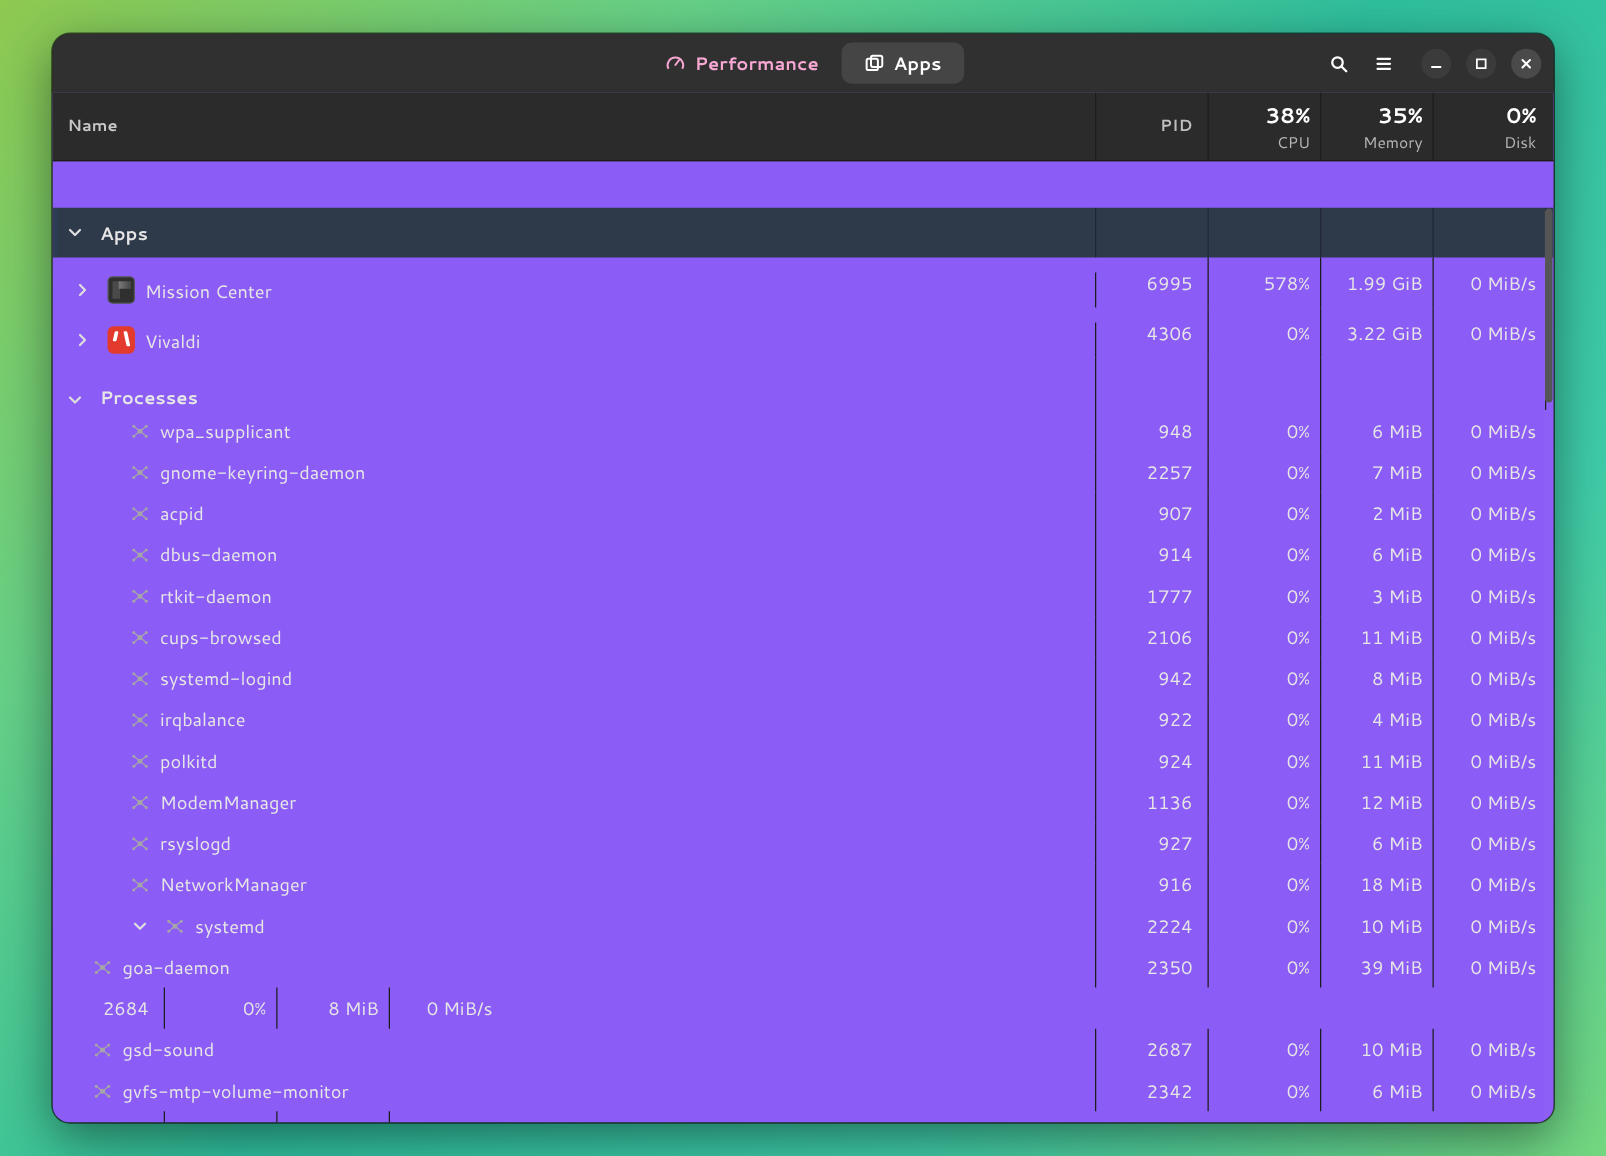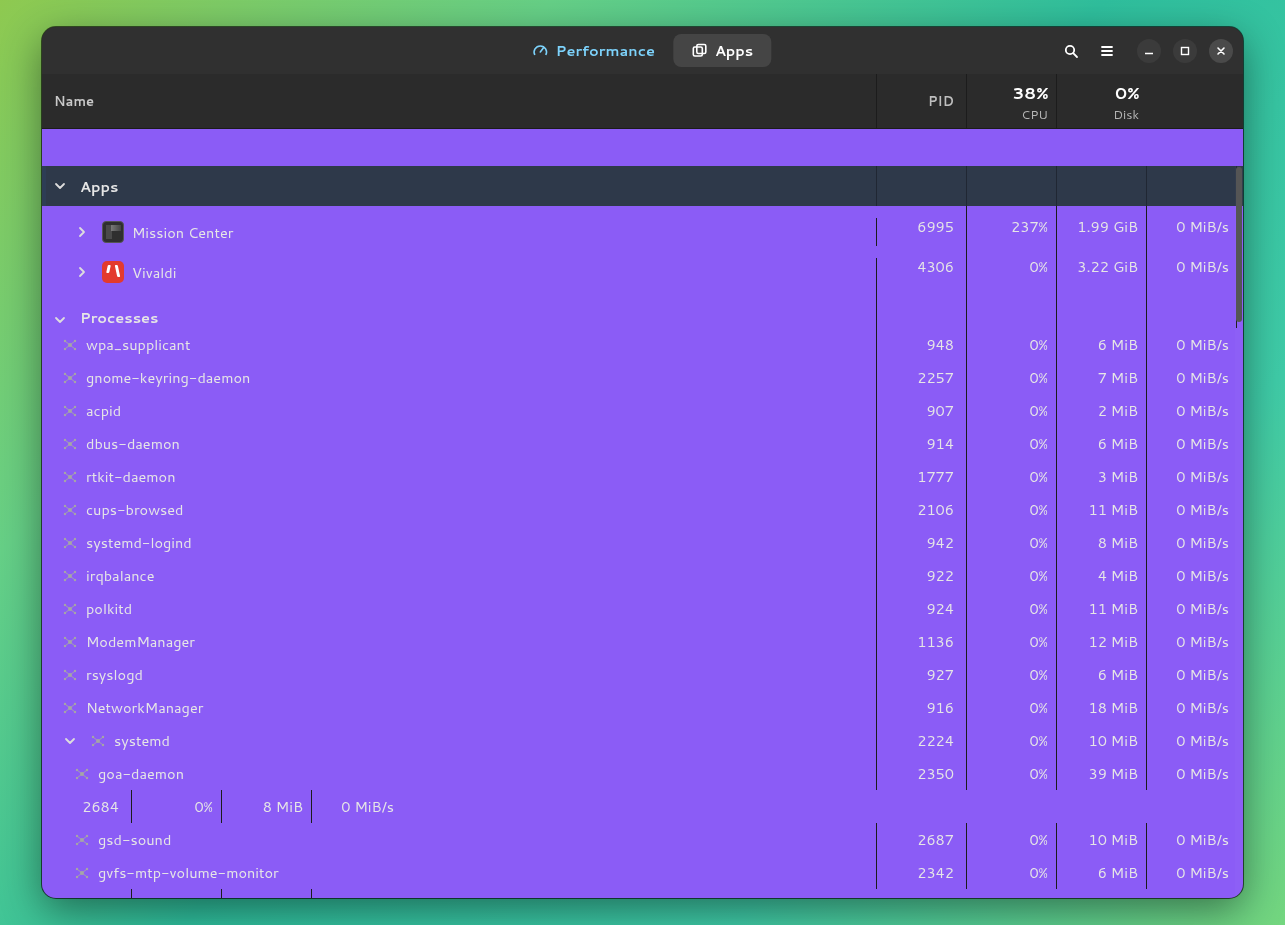--- a/index.html
+++ b/index.html
@@ -19,21 +19,21 @@
     font-size: 14.5px;
   }
   .headerbar {
     height: 47px;
     background: #303030;
     display: flex; align-items: center;
     padding: 0 8px;
     position: relative;
   }
   .title-center { position:absolute; left:50%; transform:translateX(-50%); display:flex; align-items:center; gap:0; }
-  .sw-btn { display:flex; align-items:center; gap:8px; padding: 6px 18px; border-radius: 8px; cursor:pointer; color:#7dd3fc; font-weight:700; font-size:14.5px; }
+  .sw-btn { display:flex; align-items:center; gap:8px; padding: 6px 18px; border-radius: 8px; cursor:pointer; color:#f9a8d4; font-weight:700; font-size:14.5px; }
   .sw-btn.active { background:#454545; color:#fff; }
   .sw-btn .ic { display:flex; align-items:center; justify-content:center; width:16px; height:16px; }
   .hb-right { margin-left:auto; display:flex; align-items:center; gap:12px; padding-right:2px;}
   .icon-btn { width:24px; height:24px; border-radius:6px; display:flex; align-items:center; justify-content:center; cursor:pointer; color:#fff; }
   .win-controls { display:flex; align-items:center; gap:12px; margin-left:6px; }
   .wc { width:24px; height:24px; border-radius:50%; background:#3b3b3b; display:flex; align-items:center; justify-content:center; cursor:pointer; }
   .wc.close { background:#4a4a4a; }
   .content { flex:1; display:flex; flex-direction:column; background:#8b5cf6; overflow:hidden;gap:37px; }
   .columns-header { display:flex; height:55px; background:#2b2b2b; border-bottom:1px solid #1c1c1c; font-size:13px; color:#bfbfbf; align-items:stretch; }
   .col { border-right:1px solid #1c1c1c; display:flex; align-items:center; padding:0 12px; }
@@ -47,22 +47,22 @@
   .row { display:flex; height:40px; align-items:stretch; font-variant-numeric: tabular-nums; }
   .row .cell { border-right:1px solid #1c1c1c; display:flex; align-items:center; padding:0 12px; color:#e6e6e6; }
   .row .cell:last-child { border-right:none; }
   .row .cell.name { width:835px; justify-content:flex-start; gap:8px; }
   .row .cell.pid { width:90px; justify-content:flex-end; }
   .row .cell.cpu, .row .cell.mem, .row .cell.disk { width:90px; justify-content:flex-end; padding-right:8px;}
   .row.group { background:#2e394a; font-weight:800; color:#fff; }
   .row.group.processes { background:transparent; }
   .row.app, .row.proc { background:transparent; }
   .row.group .cell.name { padding-left:10px; }
-  .row.app .cell.name { padding-left:32px;margin-top:12px; }
-  .row.proc .cell.name { padding-left:20px; }
+  .row.app .cell.name { padding-left:16px;margin-top:12px; }
+  .row.proc .cell.name { padding-left:62px; }
   .row.proc.child .cell.name { padding-left:32px; }
   .caret { width:16px; height:16px; display:flex; align-items:center; justify-content:center; margin-right:4px; color:#ddd; }
   .caret svg { width:12px; height:12px; }
   .app-icon { width:22px; height:22px; border-radius:4px; display:flex; align-items:center; justify-content:center; }
   .mc-icon { background:#2f2f2f; border:1px solid #555; position:relative; }
   .mc-icon::before { content:""; position:absolute; left:3px; top:3px; bottom:3px; width:6px; background:#4a4a4a; }
   .mc-icon::after { content:""; position:absolute; right:2px; top:3px; width:10px; height:6px; background:linear-gradient(90deg,#7a7a7a,#444); }
   .vivaldi-icon { background:#e33a2e; border-radius:5px; position:relative; }
   .vivaldi-icon::before { content:""; position:absolute; left:5px; top:4px; width:3px; height:8px; background:#fff; transform:skewX(-12deg); border-radius:1px;}
   .vivaldi-icon::after { content:""; position:absolute; right:5px; top:4px; width:3px; height:12px; background:#fff; transform:skewX(12deg); border-radius:1px;}
@@ -136,20 +136,24 @@
       <div class="col name">
           <span>Name</span>
         </div>
       <div class="col pid">
           <span>PID</span>
         </div>
       <div class="col cpu">
         <span class="pct">38%</span>
         <span class="lbl">CPU</span>
       </div>
+      <div class="col mem">
+        <span class="pct">35%</span>
+        <span class="lbl">Memory</span>
+      </div>
       <div class="col disk">
         <span class="pct">0%</span>
         <span class="lbl">Disk</span>
       </div>
     </div>
 
     <div class="rows" id="rows">
         <div class="row group apps-sel">
   <div class="cell name">
             <span class="caret">
@@ -168,21 +172,21 @@
     <div class="cell name">
             <span class="caret">
     <svg viewBox="0 0 12 12" fill="none" stroke="currentColor" stroke-width="1.8" stroke-linecap="round" stroke-linejoin="round">
       <path d="M4 2l4 4-4 4"></path>
     </svg>
             </span>
             <span class="app-icon mc-icon"></span>
             <span>Mission Center</span>
           </div>
     <div class="cell pid">6995</div>
-          <div class="cell cpu">237%</div>
+          <div class="cell cpu">578%</div>
           <div class="cell mem">1.99 GiB</div>
           <div class="cell disk">0 MiB/s</div>
   </div>
         <div class="row app">
     <div class="cell name">
             <span class="caret">
     <svg viewBox="0 0 12 12" fill="none" stroke="currentColor" stroke-width="1.8" stroke-linecap="round" stroke-linejoin="round">
       <path d="M4 2l4 4-4 4"></path>
     </svg>
             </span>

